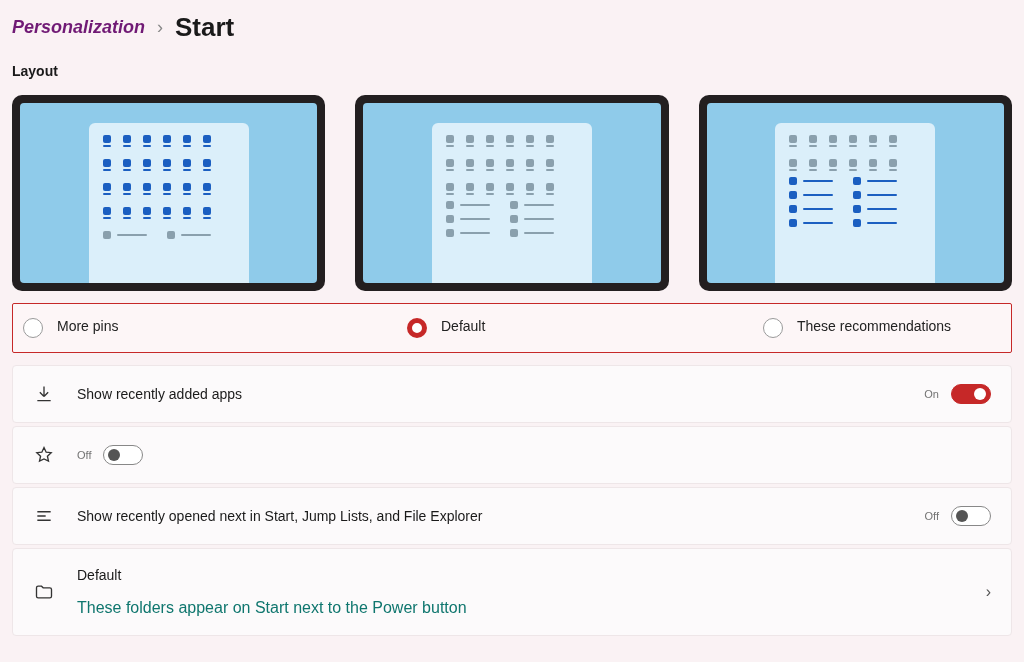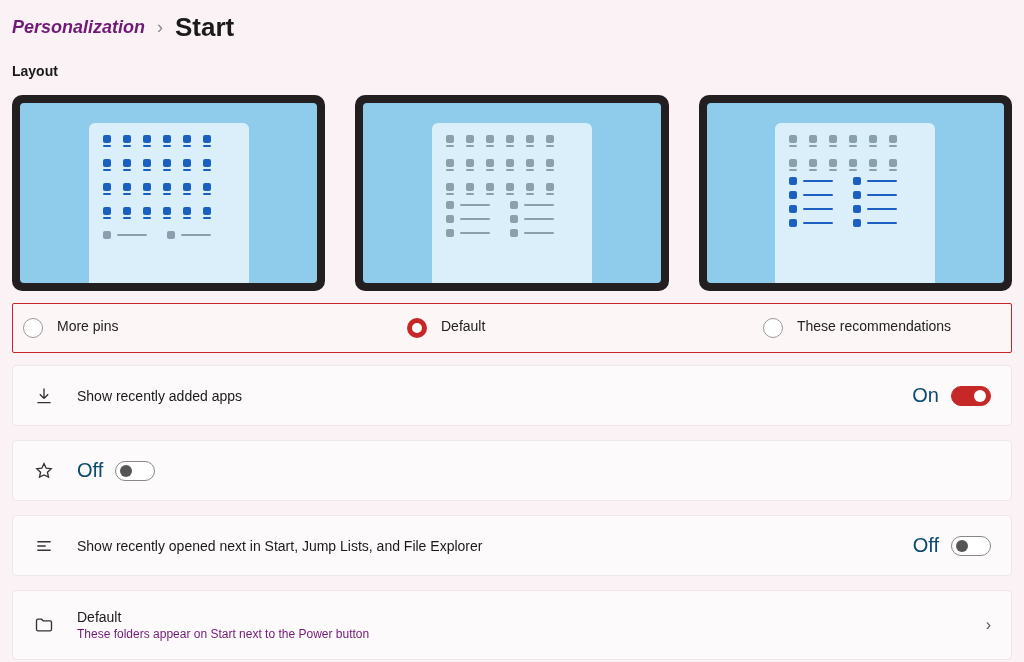--- a/index.html
+++ b/index.html
@@ -112,36 +112,36 @@
       width: 20px; height: 20px; border-radius: 50%;
       border: 1.5px solid #9a9a9a;
       background: #fff;
       display:inline-block;
       position:relative;
     }
     .radio.selected {
       border: 5px solid #c62828;
     }
 
-    .settings-list { display:flex; flex-direction:column; gap:14px;}
+    .settings-list { display:flex; flex-direction:column; gap:3px;}
     .setting-row {
       background: #fcfafb;
       border: 1px solid #eee6e8;
       border-radius: 4px;
       display: flex;
       align-items: center;
       padding: 18px 20px;
       gap: 22px;
     }
     .setting-row .icon { width:22px; display:flex; justify-content:center; color:#333;}
     .setting-row .label-block { flex:1; }
     .setting-row .title { font-size: 14px; color:#1a1a1a;}
-    .setting-row .subtitle { font-size: 12px; color:#701a75; margin-top:2px;}
+    .setting-row .subtitle { font-size: 16px; color:#0f766e; margin-top:16px;}
     .toggle-wrap{display:flex;align-items:center;gap:12px;}
-    .toggle-state{font-size:20px;color:#0c4a6e;}
+    .toggle-state{font-size:11px;color:#737373;}
 
     .toggle {
       width: 40px; height: 20px; border-radius: 10px; position:relative;
       background:#fff; border:1px solid #888;
     }
     .toggle .knob{
       width:12px;height:12px;border-radius:50%;background:#555;
       position:absolute;top:3px;left:4px;
     }
     .toggle.on{ background:#c62828; border-color:#c62828;}

